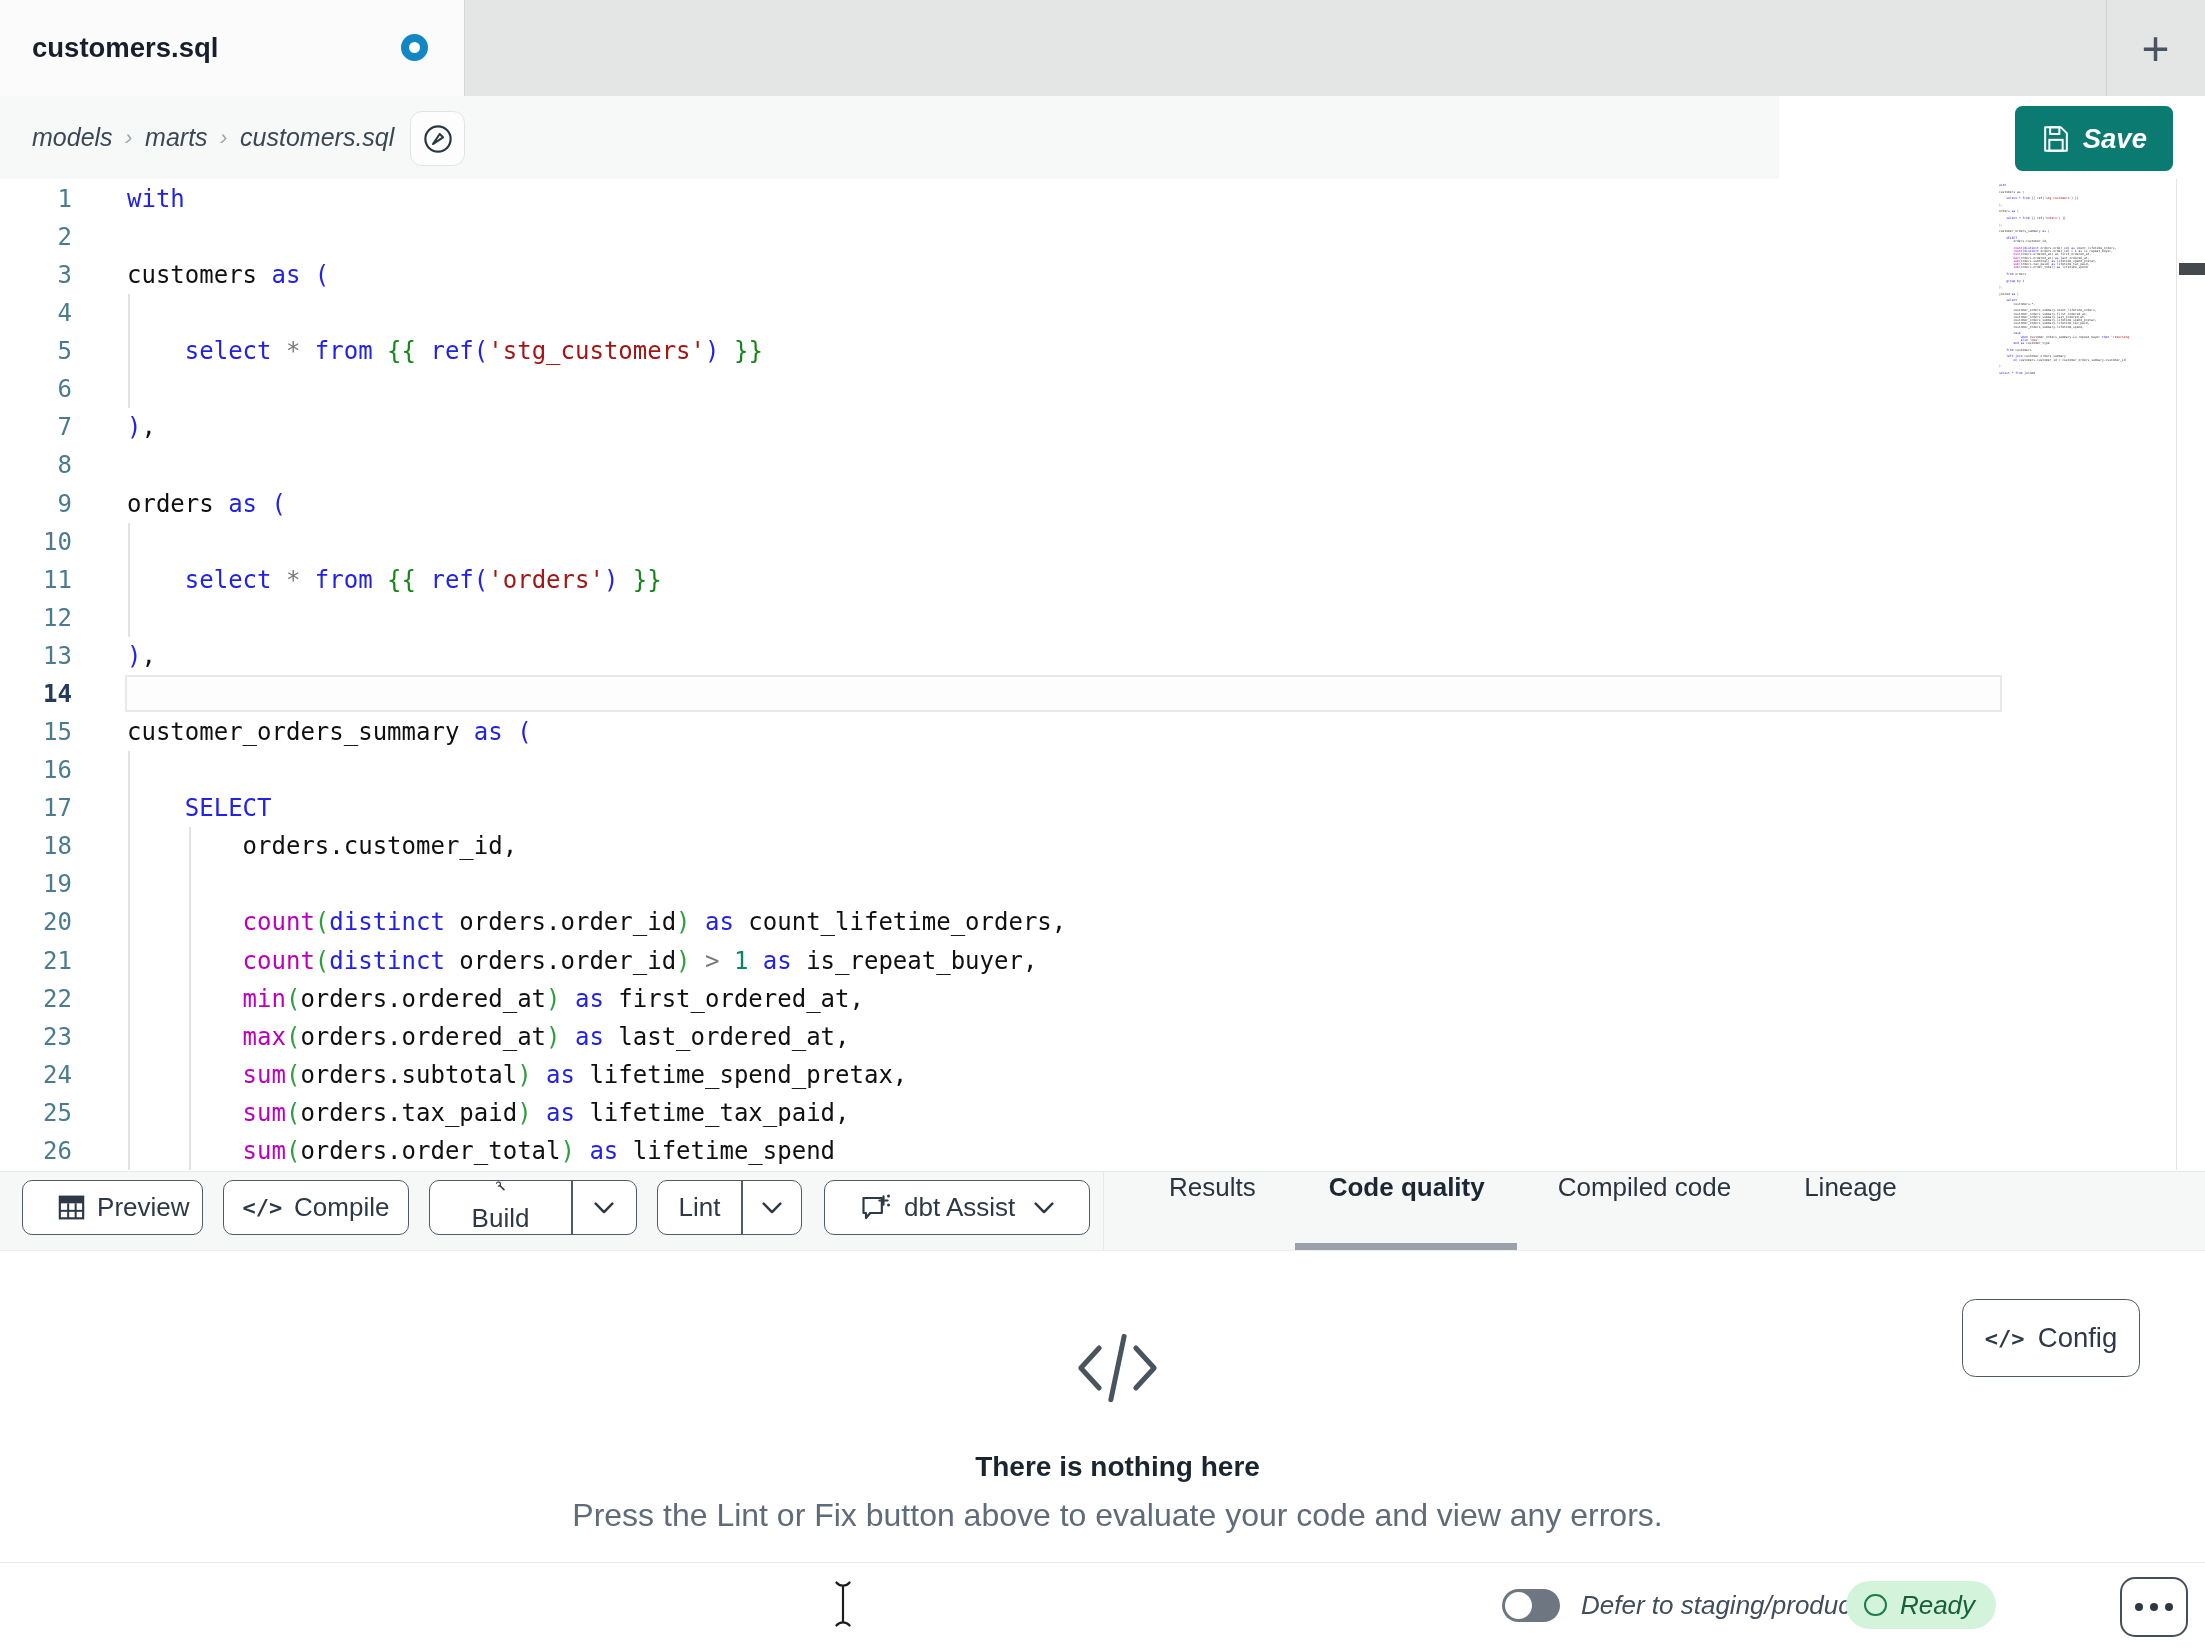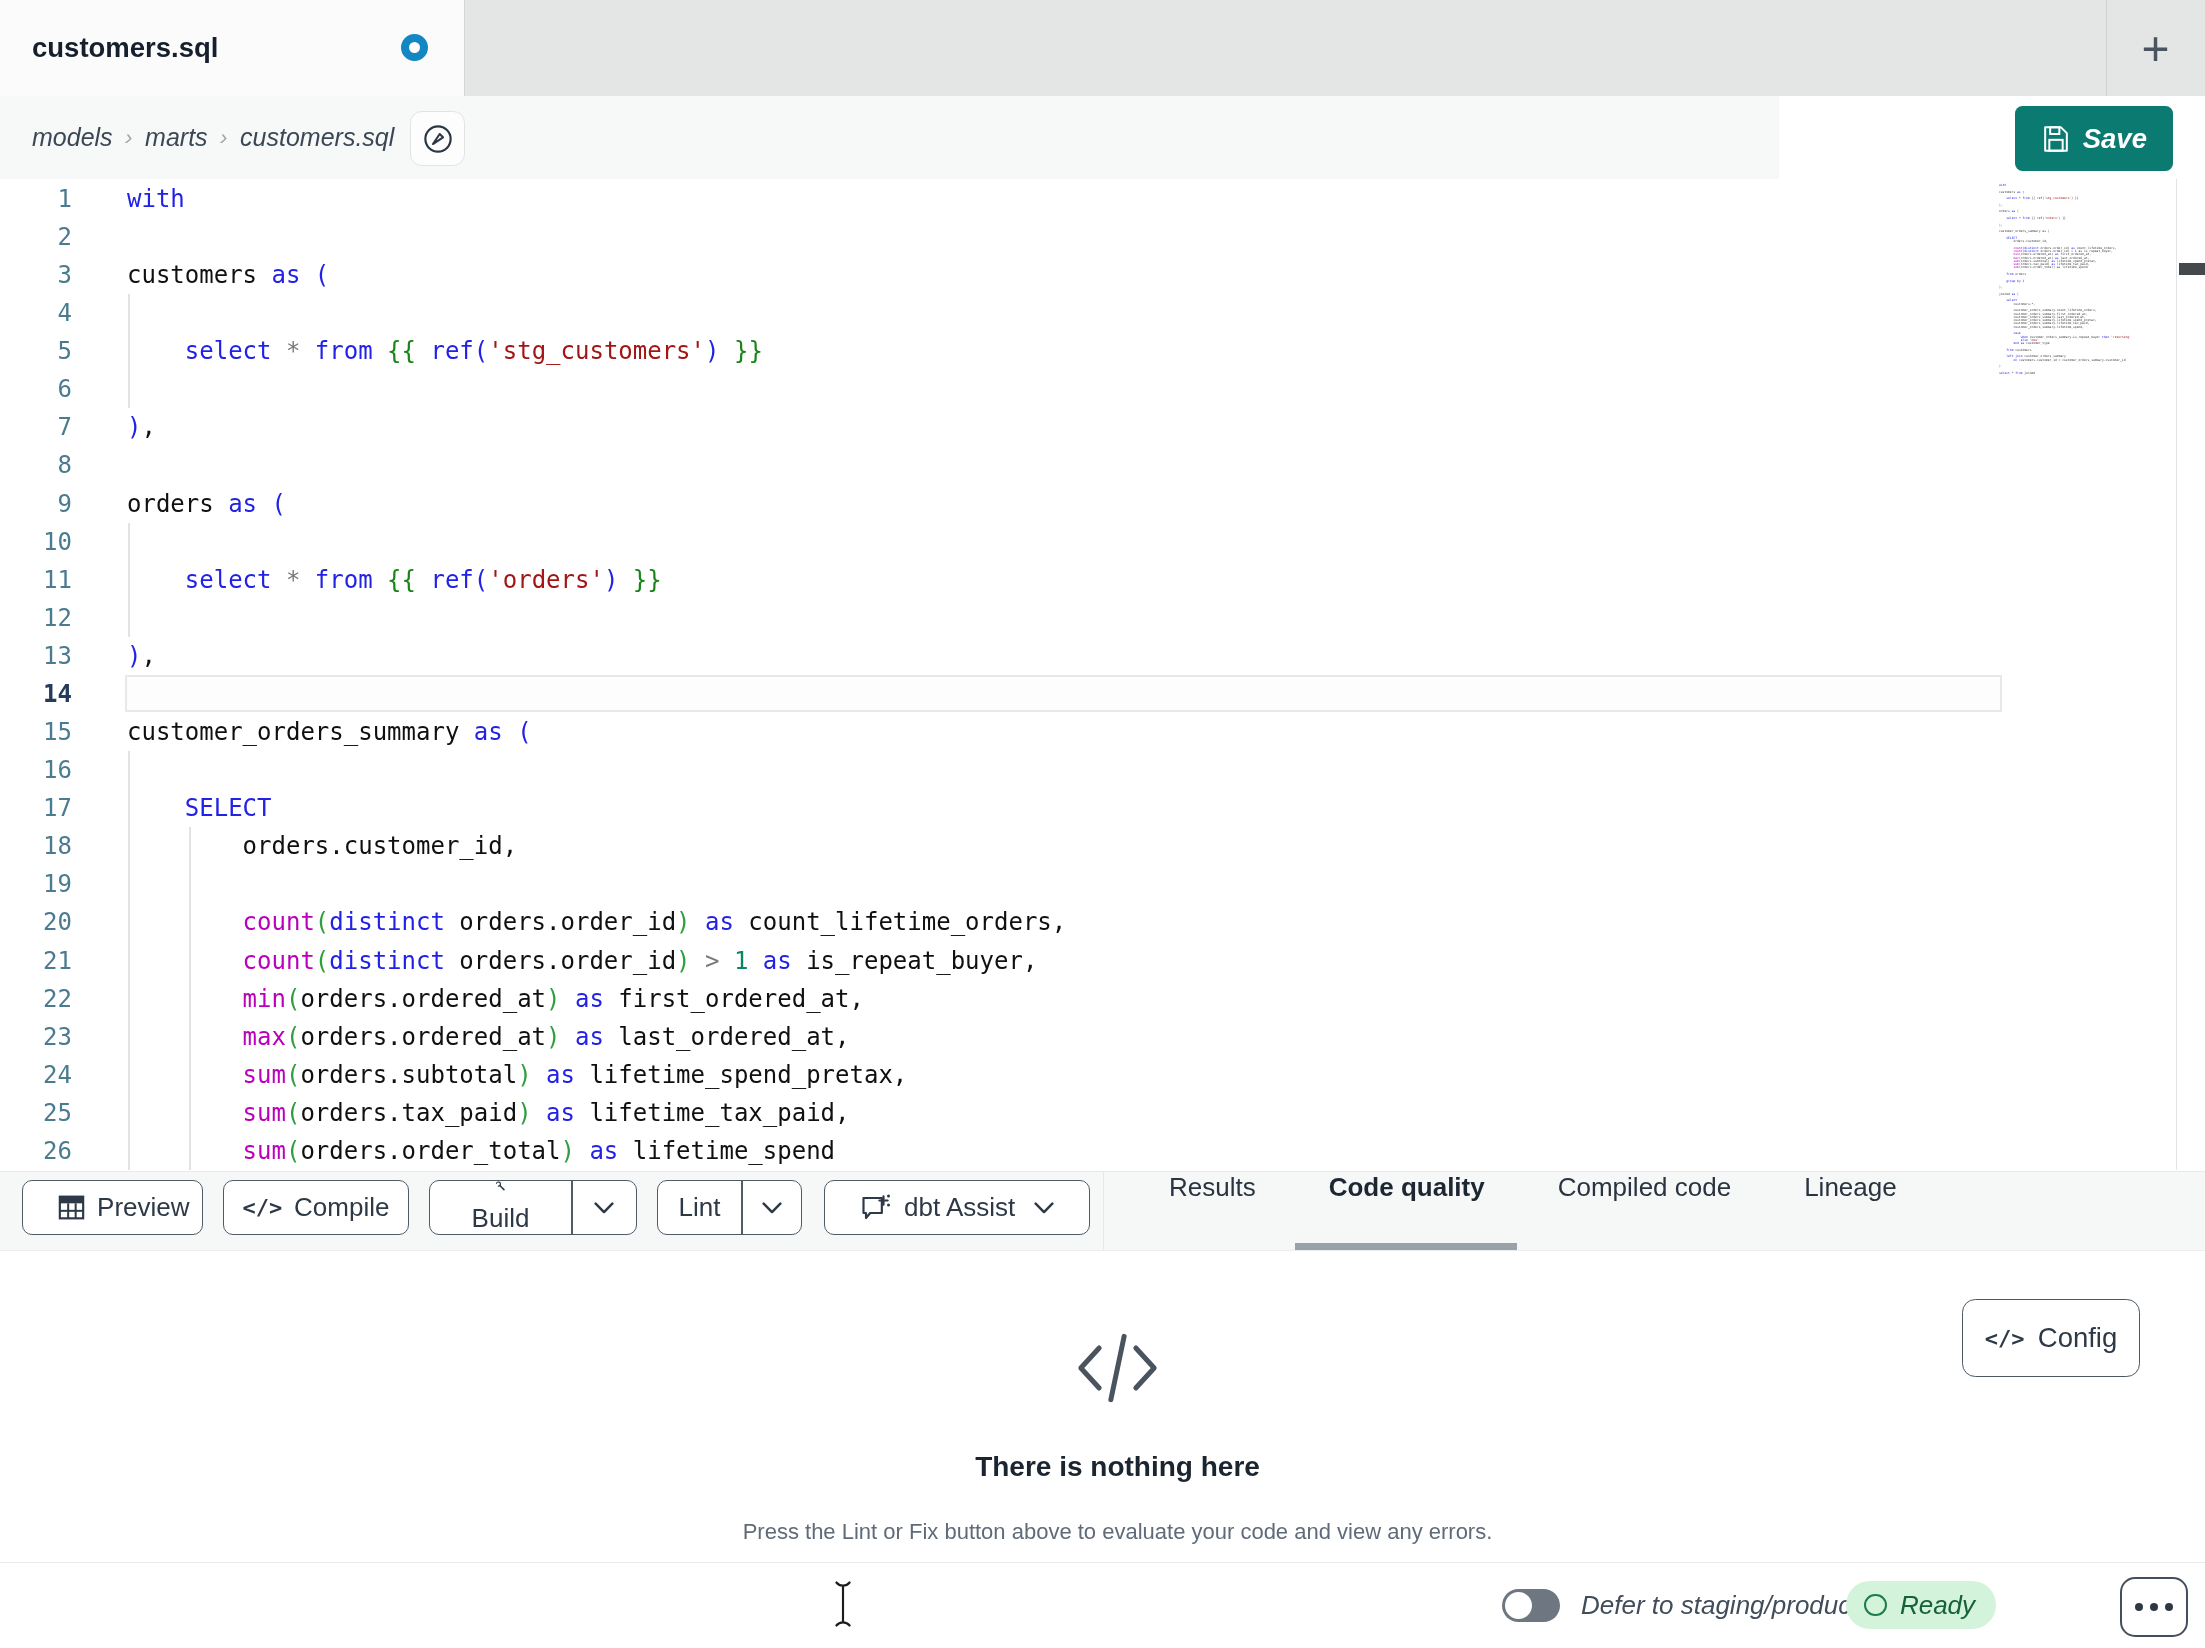--- a/index.html
+++ b/index.html
@@ -61,21 +61,21 @@
   .tab-underline{position:absolute;bottom:0;height:6.7px;background:#9aa1a8;}
   
   .panel{position:absolute;left:0;top:1251px;width:2205px;height:311px;background:#ffffff;}
   .config-btn{position:absolute;left:1962px;top:48px;width:178px;height:78px;border:1.7px solid #4e5863;
     border-radius:13.3px;box-sizing:border-box;display:flex;align-items:center;justify-content:center;
     gap:13.3px;color:#2e3947;font-size:27.5px;background:#fff;}
   .code-glyph{font-family:"DejaVu Sans Mono",monospace;font-weight:700;font-size:22px;color:#2e3947;}
   .empty-wrap{position:absolute;left:30px;top:0;width:2175px;text-align:center;}
   .empty-icon{margin-top:77px;}
   .empty-title{margin-top:40px;font-size:28px;font-weight:700;color:#1b2530;}
-  .empty-sub{margin-top:36px;font-size:22px;color:#5f6b79;}
+  .empty-sub{margin-top:14px;font-size:32px;color:#5f6b79;}
   
   .statusbar{position:absolute;left:0;top:1562px;width:2205px;height:87px;background:#ffffff;
     border-top:1.7px solid #e8eaec;box-sizing:border-box;font-style:italic;}
   .ibeam{position:absolute;left:832px;top:16.7px;}
   .toggle{position:absolute;left:1502px;top:26px;width:58px;height:33px;background:#6e7682;
     border-radius:16.7px;}
   .toggle .knob{position:absolute;left:3.3px;top:3.3px;width:27px;height:27px;background:#ffffff;border-radius:50%;}
   .defer-label{position:absolute;left:1581px;top:0;height:85px;display:flex;align-items:center;
     font-size:26px;color:#414d5a;}
   .help-icon{position:absolute;left:1909px;top:28px;width:28px;height:28px;border:2.1px solid #566069;

